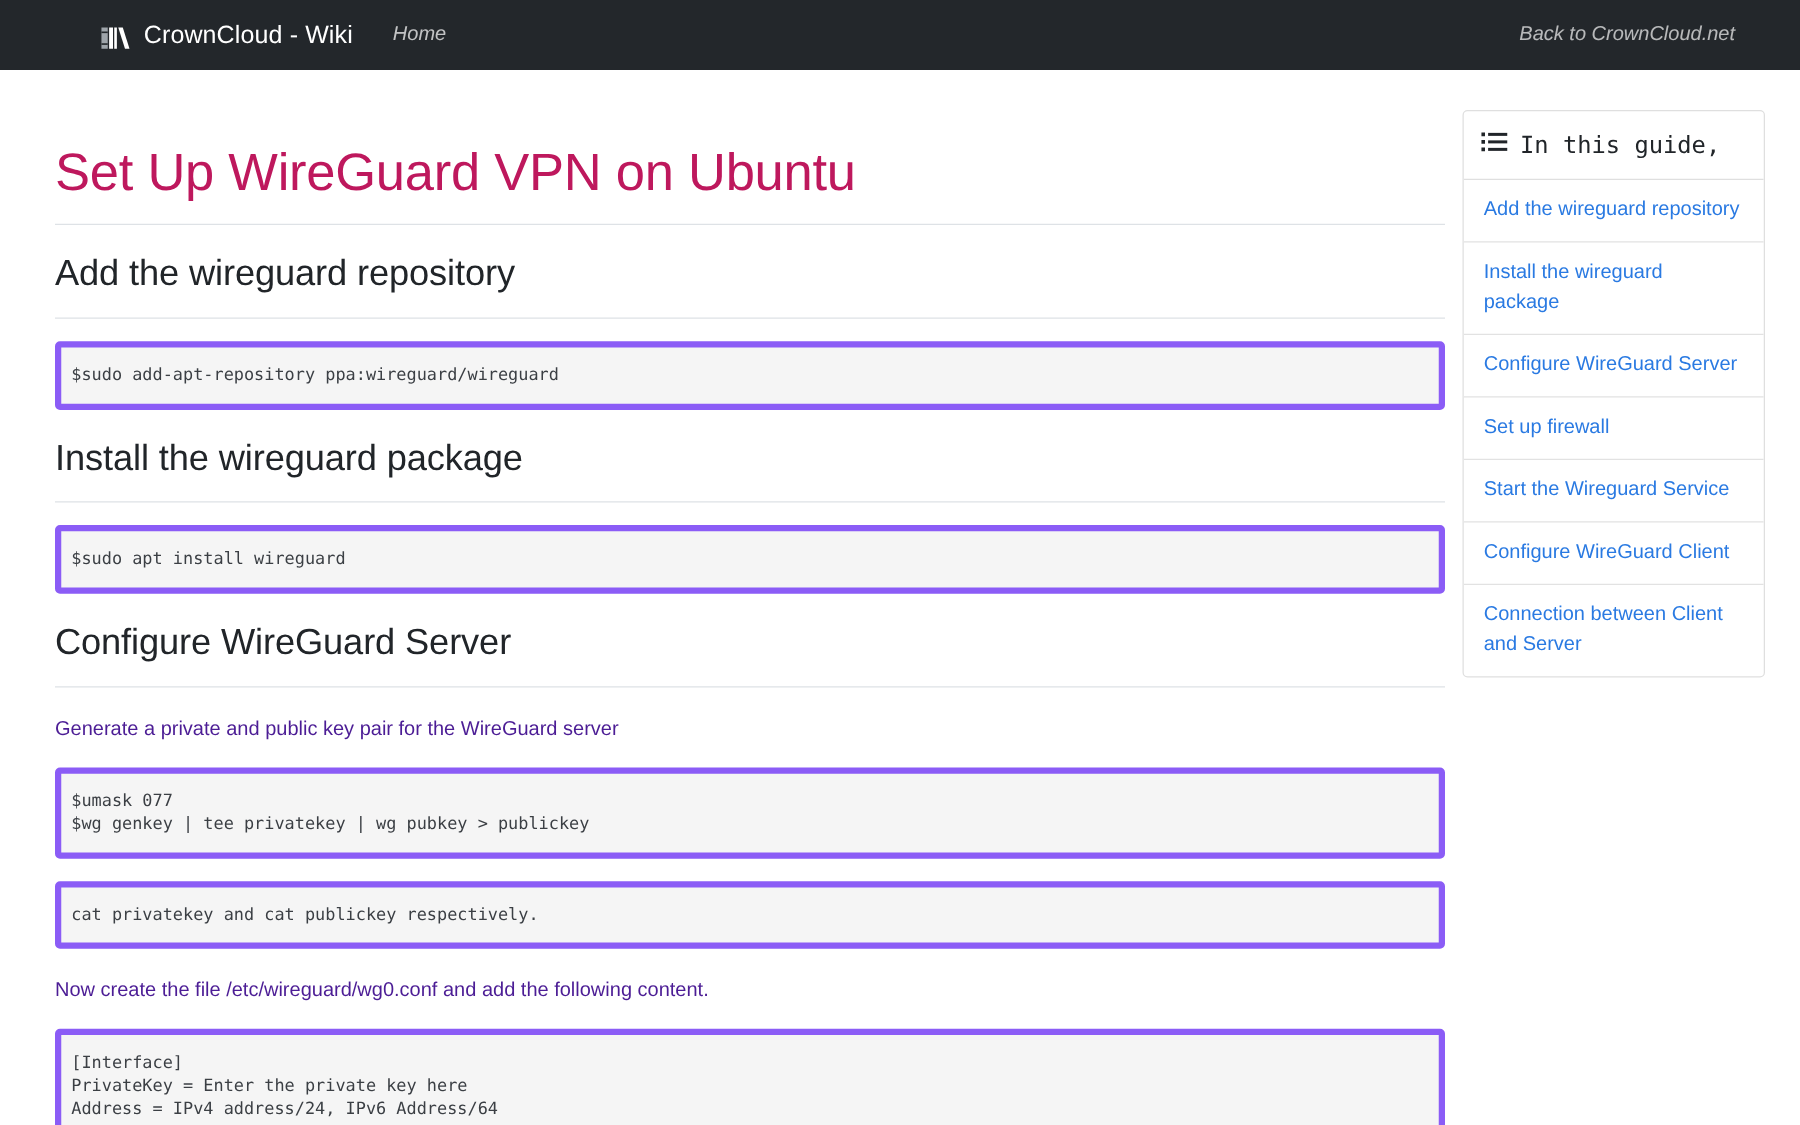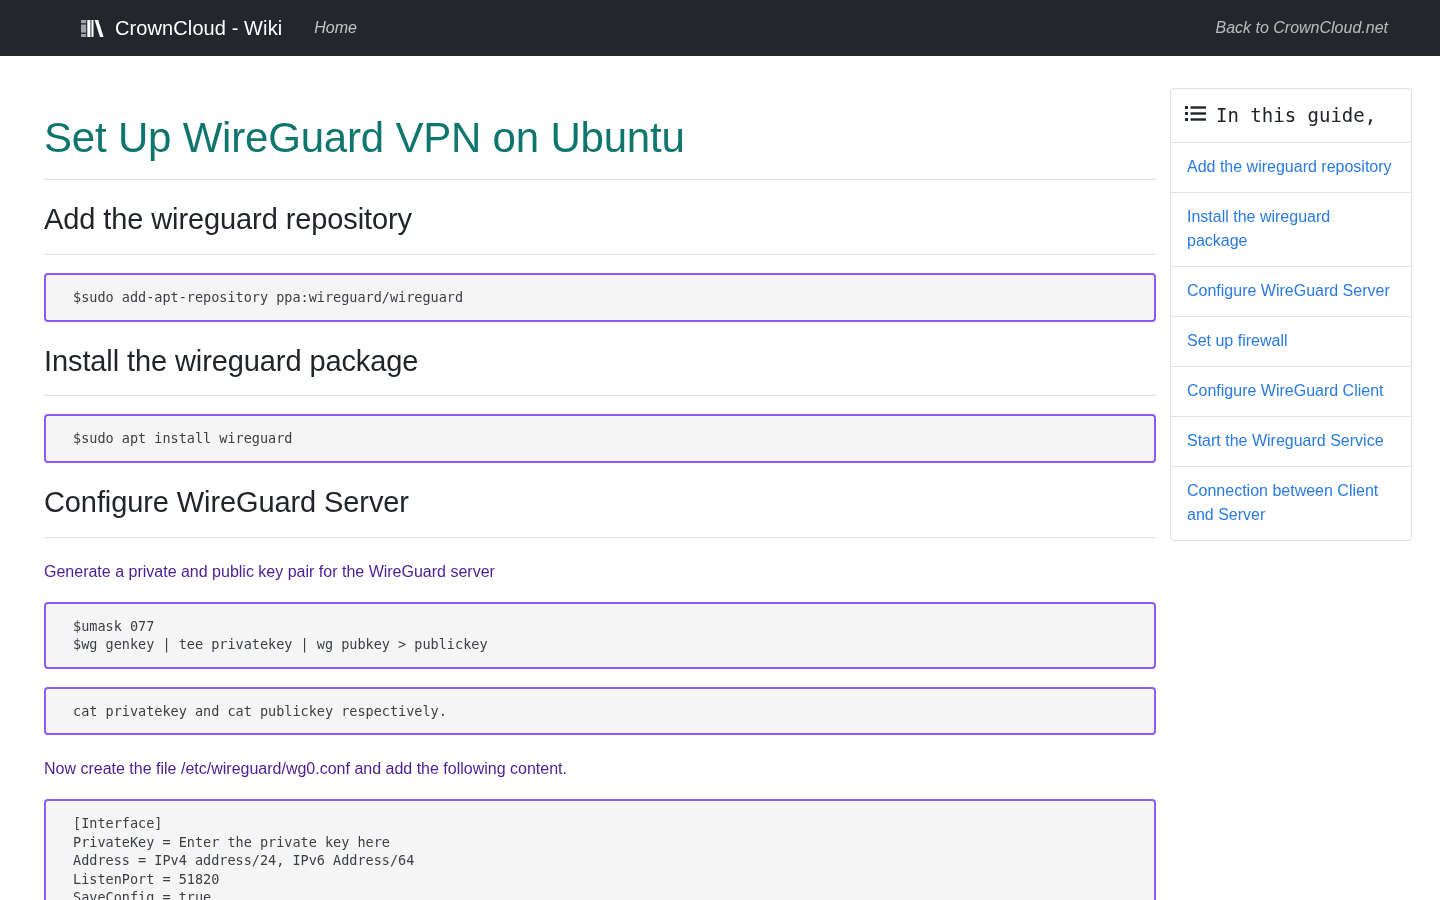--- a/index.html
+++ b/index.html
@@ -18,21 +18,21 @@
   .navbar {
     height: 56px;
     background: #23272b;
     display: flex;
     align-items: center;
     padding: 0 52px 0 40px;
     width: 1440px;
   }
   .brand {
     display: flex;
-    align-items: flex-start;
+    align-items: flex-end;
     gap: 9px;
     color: #ffffff;
     font-size: 20px;
     font-weight: 400;
     letter-spacing: 0.1px;
     text-decoration: none;
     white-space: nowrap;
     padding-left: 41px;
   }
   .brand-icon { display: inline-flex; align-items: center; }
@@ -71,21 +71,21 @@
     padding-top: 32px;
   }
 
   
   h1.page-title {
     font-size: 42px;
     font-weight: 400;
     line-height: 1.15;
     margin: 58px 0 0 0;
     letter-spacing: -0.2px;
-    color: #0f766e;
+    color: #be185d;
   }
   h2.section-title {
     font-size: 29px;
     font-weight: 400;
     line-height: 1.2;
     margin: 0;
     letter-spacing: -0.1px;
     color: #212529;
   }
   .rule {
@@ -96,24 +96,24 @@
   }
   .sec-head { margin-top: 22px; }
   .para {
     font-size: 16px;
     line-height: 1.5;
     margin: 22px 0 0 0;
     color: #4c1d95;
   }
   pre.code {
     background: #f5f5f5;
-    border: 2px solid #8b5cf6;
+    border: 5px solid #8b5cf6;
     border-radius: 4px;
     margin: 18px 0 0 0;
-    padding: 13px 27px;
+    padding: 13px 8px;
     font-family: "DejaVu Sans Mono", "Liberation Mono", monospace;
     font-size: 13.5px;
     line-height: 18.5px;
     color: #3b3f44;
     white-space: pre;
     overflow: hidden;
   }
 
   
   .toc {
@@ -220,19 +220,19 @@
             <rect x="0" y="13" width="3" height="3" fill="#212529"></rect>
             <rect x="5.5" y="13.3" width="15.5" height="2.4" fill="#212529"></rect>
           </svg>
         </span>
         <span>In this guide,</span>
       </div>
       <a class="toc-item" href="#">Add the wireguard repository</a>
       <a class="toc-item" href="#">Install the wireguard package</a>
       <a class="toc-item" href="#">Configure WireGuard Server</a>
       <a class="toc-item" href="#">Set up firewall</a>
+      <a class="toc-item" href="#">Start the Wireguard Service</a>
       <a class="toc-item" href="#">Configure WireGuard Client</a>
-      <a class="toc-item" href="#">Start the Wireguard Service</a>
       <a class="toc-item" href="#">Connection between Client and Server</a>
     </div>
   </div>
 
 </div>
 
 </body></html>

